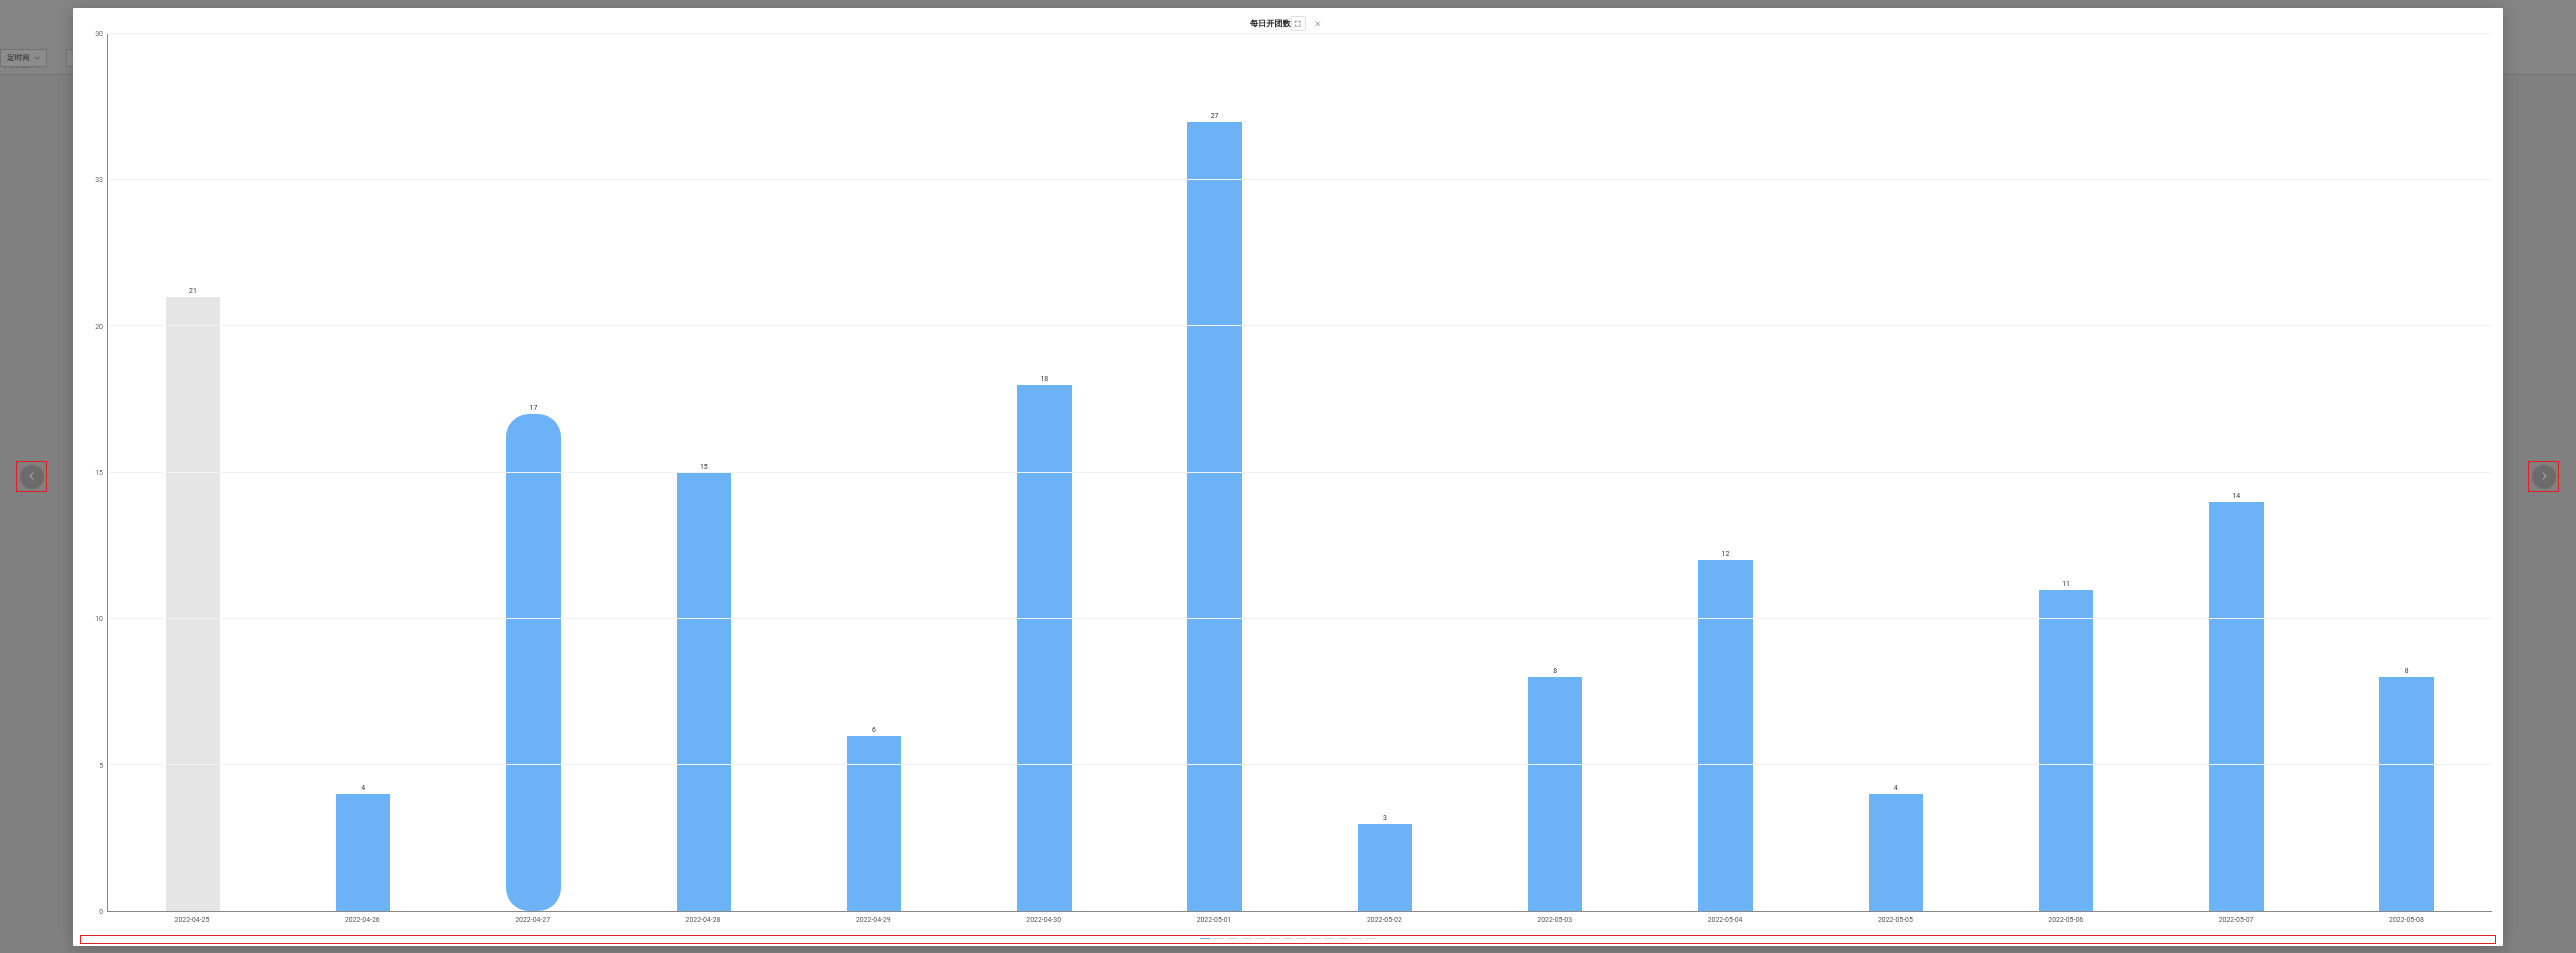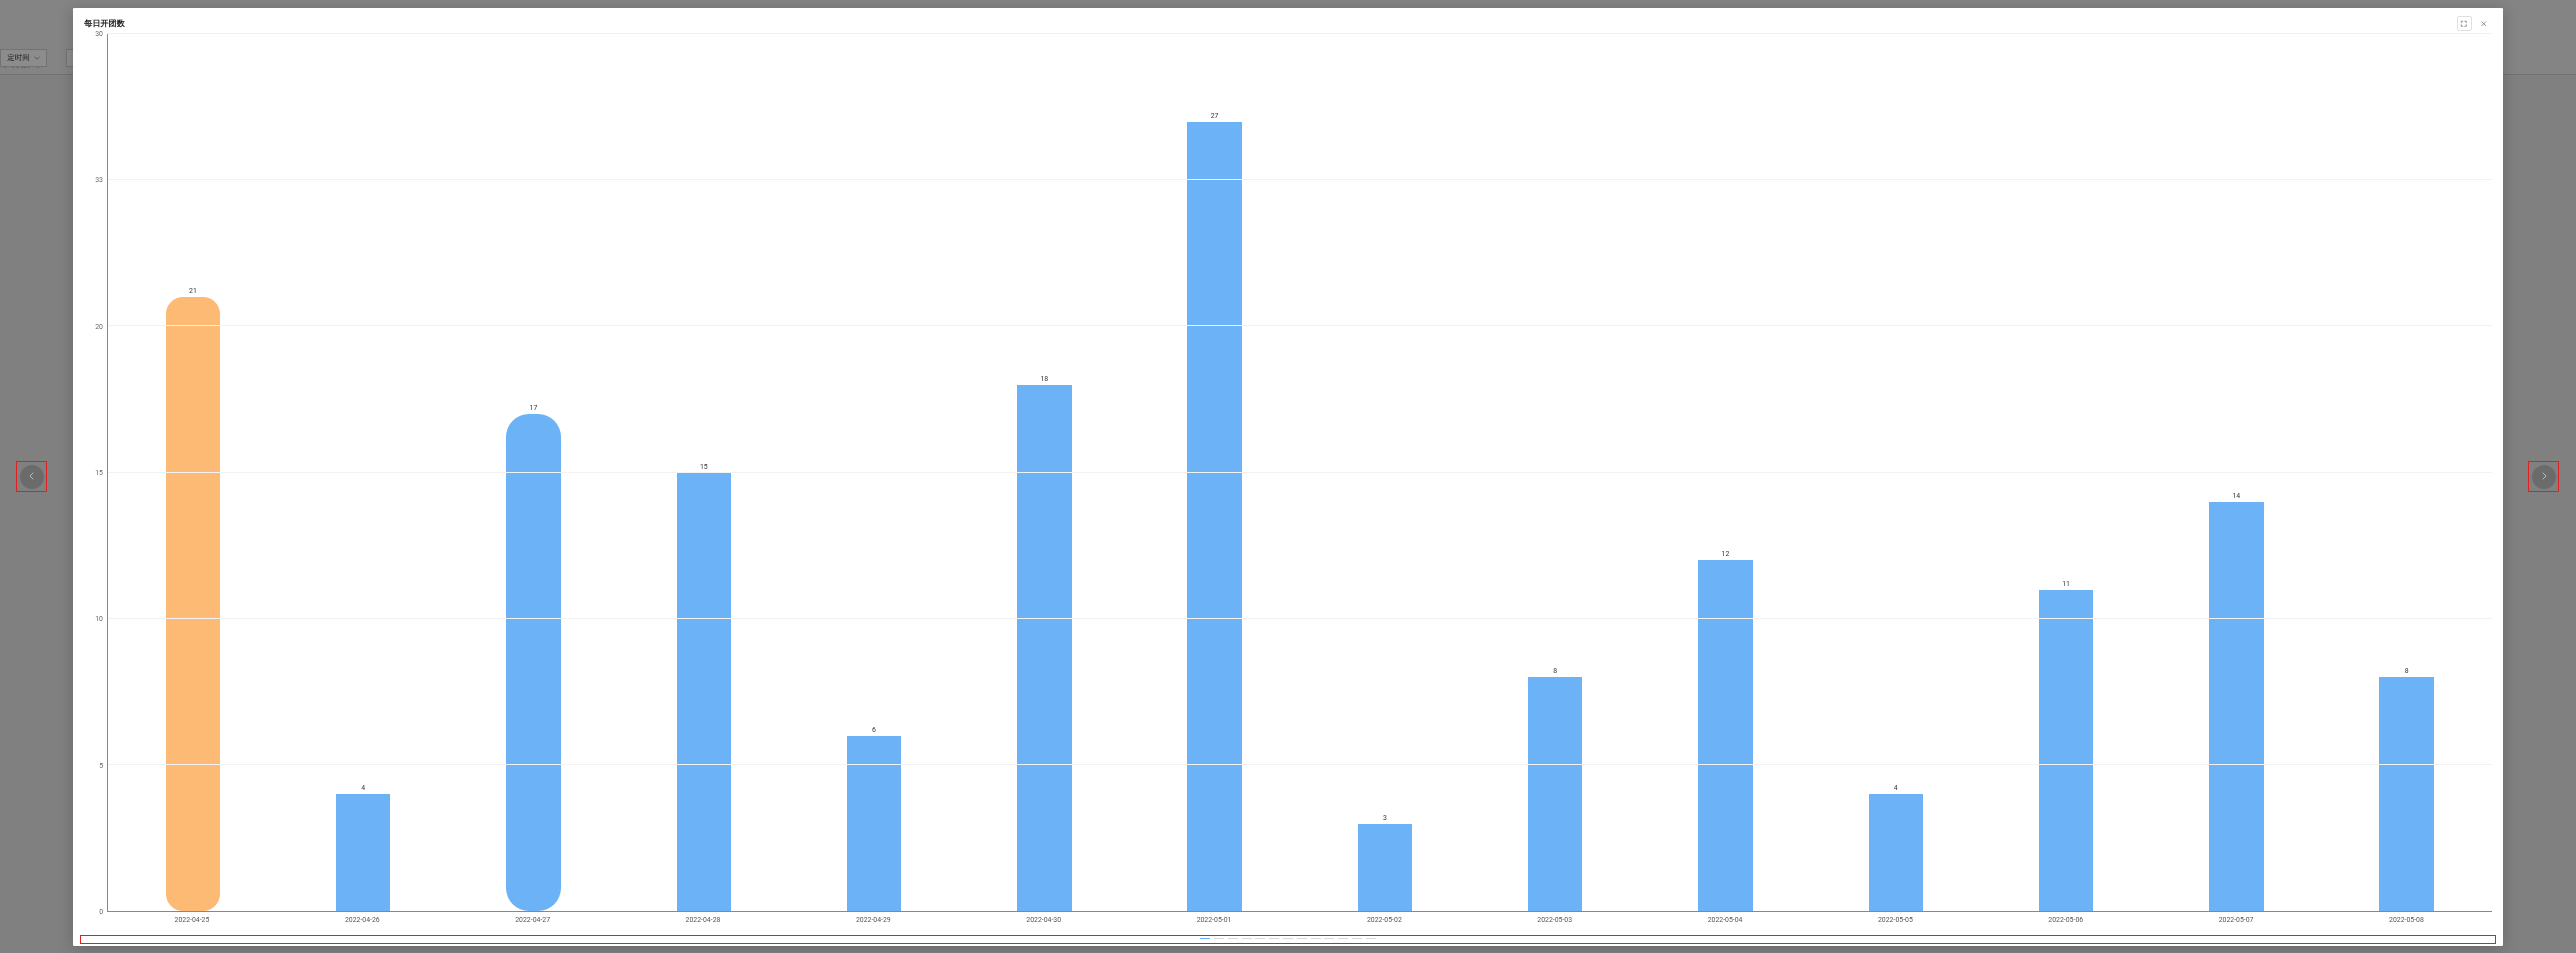--- a/index.html
+++ b/index.html
@@ -73,21 +73,21 @@
       bottom: 7.5px;
       background: #fff;
       border-radius: 1.3px;
       box-shadow: 0 2.5px 15px rgba(0,0,0,0.2);
       display: flex;
       flex-direction: column;
       padding: 8.8px 11.3px 6.3px 11.3px;
     }
     .modal-header {
       display: flex;
-      justify-content: space-between;
+      justify-content: center;
       align-items: center;
       margin-bottom: 2.5px;
     }
     .modal-title {
       font-size: 8.1px;
       font-weight: 600;
       color: #222;
     }
     .modal-actions {
       display: flex;
@@ -284,21 +284,21 @@
           <div class="y-tick" style="bottom: 16.6667%;">5</div>
           <div class="y-tick" style="bottom: 33.3333%;">10</div>
           <div class="y-tick" style="bottom: 50%;">15</div>
           <div class="y-tick" style="bottom: 66.6667%; margin-left: 19px;">20</div>
           <div class="y-tick" style="bottom: 83.3333%;">33</div>
           <div class="y-tick" style="bottom: 100%;">30</div>
         </div>
       <div class="plot" id="plot">
         <div class="bars" id="bars">
             <div class="bar-slot">
-              <div class="bar" style="height: 70%; background: #fdba74; border-radius: 17px;">
+              <div class="bar" style="height: 70%; background: #e5e5e5;">
                 <div class="bar-label">21</div>
               </div>
             </div>
             <div class="bar-slot">
               <div class="bar" style="height: 13.3333%; background: rgb(108, 178, 247);">
                 <div class="bar-label">4</div>
               </div>
             </div>
             <div class="bar-slot">
               <div class="bar" style="height: 56.6667%; background: rgb(108, 178, 247); border-radius: 23px;">

